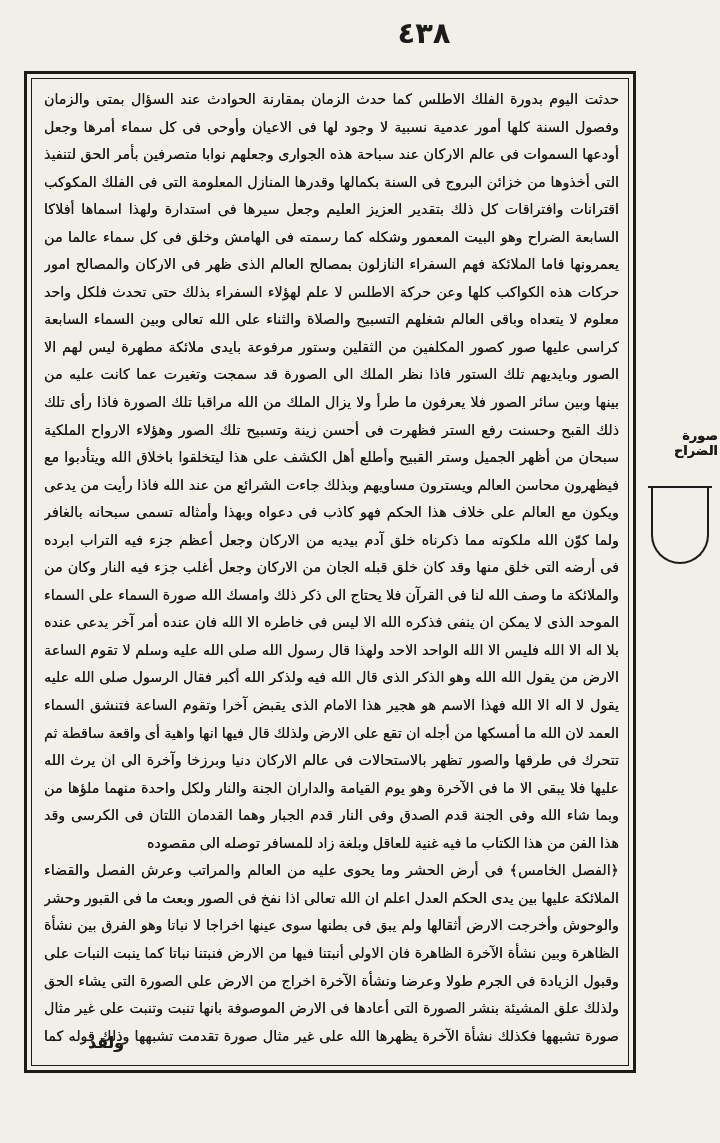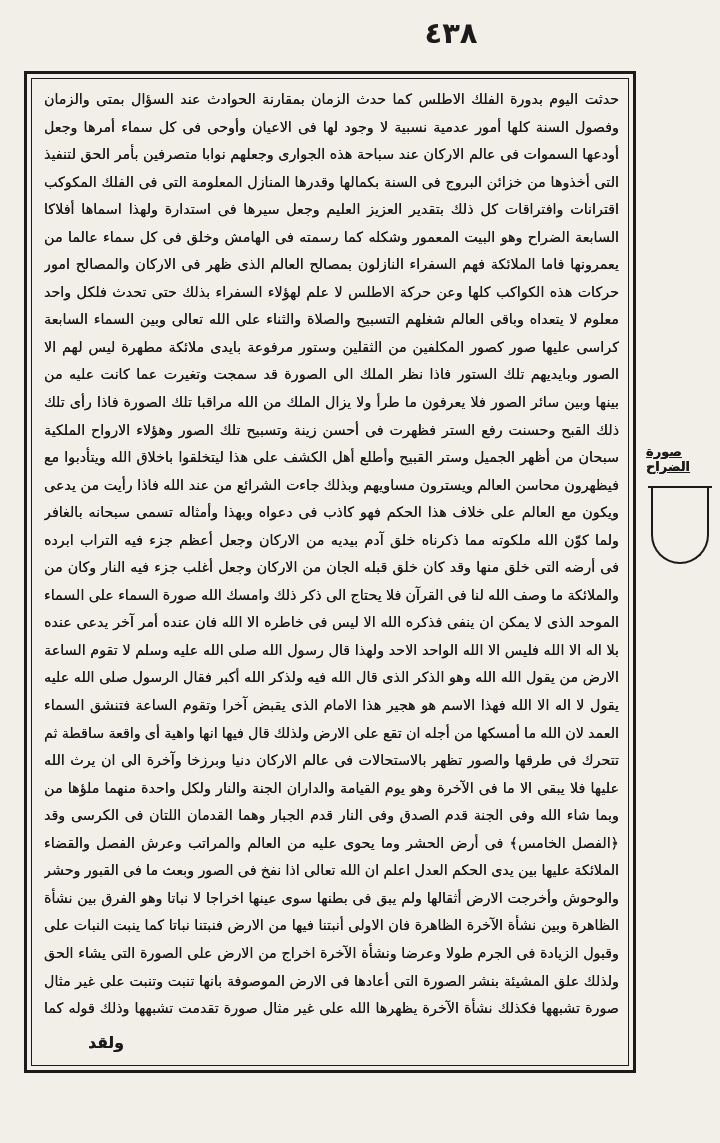--- a/index.html
+++ b/index.html
@@ -8,21 +8,21 @@
   }
   html,body{margin:0;padding:0;}
   body{
     width:720px;height:1143px;position:relative;overflow:hidden;
     background:var(--paper);
     font-family:"DejaVu Sans", sans-serif;
     color:var(--ink);
   }
   
   .page-number{
-    position:absolute;top:16px;left:423px;width:56px;
+    position:absolute;top:16px;left:396px;width:56px;
     font-size:29px;font-weight:bold;text-align:center;
     letter-spacing:2px;
   }
   
   .frame{
     position:absolute;left:24px;top:71px;width:612px;height:1002px;
     border:3px solid var(--ink);box-sizing:border-box;
     background:var(--paper);
   }
   .frame-inner{
@@ -37,25 +37,24 @@
   .line{
     font-size:14.3px;line-height:27.55px;height:27.55px;overflow:hidden;
     text-align:justify;text-align-last:justify;
     color:var(--ink);
     text-shadow:0 0 .45px var(--ink);
     word-spacing:-0.5px;
   }
   .line.short{text-align-last:right;}
   
   .margin-note{
-    position:absolute;left:646px;top:444px;width:72px;
-    direction:rtl;text-align:left;
+    position:absolute;left:646px;top:428px;width:72px;
+    direction:rtl;text-align:right;
     font-size:13px;font-weight:bold;
     text-shadow:0 0 .4px var(--ink);
-    text-decoration:underline;
   }
   .marginal-figure{
     position:absolute;left:651px;top:486px;width:58px;height:78px;
   }
   .marginal-figure .top-bar{
     position:absolute;left:-3px;right:-3px;top:0;height:2px;
     background:var(--ink);
   }
   .marginal-figure .bowl{
     position:absolute;left:0;right:0;top:1px;bottom:0;
@@ -99,20 +98,21 @@
         <div class="line" dir="rtl">فى أرضه التى خلق منها وقد كان خلق قبله الجان من الاركان وجعل أغلب جزء فيه النار وكان من أمر آدم وابليس</div>
         <div class="line" dir="rtl">والملائكة ما وصف الله لنا فى القرآن فلا يحتاج الى ذكر ذلك وامسك الله صورة السماء على السماء لاجل الانسان</div>
         <div class="line" dir="rtl">الموحد الذى لا يمكن ان ينفى فذكره الله الا ليس فى خاطره الا الله فان عنده أمر آخر يدعى عنده ألوهية فينفيه</div>
         <div class="line" dir="rtl">بلا اله الا الله فليس الا الله الواحد الاحد ولهذا قال رسول الله صلى الله عليه وسلم لا تقوم الساعة حتى لا يبقى على وجه</div>
         <div class="line" dir="rtl">الارض من يقول الله الله وهو الذكر الذى قال الله فيه ولذكر الله أكبر فقال الرسول صلى الله عليه وسلم من</div>
         <div class="line" dir="rtl">يقول لا اله الا الله فهذا الاسم هو هجير هذا الامام الذى يقبض آخرا وتقوم الساعة فتنشق السماء فان هذا وأمثاله كان</div>
         <div class="line" dir="rtl">العمد لان الله ما أمسكها من أجله ان تقع على الارض ولذلك قال فيها انها واهية أى واقعة ساقطة ثم ما زالت النواب</div>
         <div class="line" dir="rtl">تتحرك فى طرقها والصور تظهر بالاستحالات فى عالم الاركان دنيا وبرزخا وآخرة الى ان يرث الله الارض ومن</div>
         <div class="line" dir="rtl">عليها فلا يبقى الا ما فى الآخرة وهو يوم القيامة والداران الجنة والنار ولكل واحدة منهما ملؤها من الجن والانس</div>
         <div class="line" dir="rtl">وبما شاء الله وفى الجنة قدم الصدق وفى النار قدم الجبار وهما القدمان اللتان فى الكرسى وقد تقدم من الكلام فى</div>
+        <div class="line short" dir="rtl">هذا الفن من هذا الكتاب ما فيه غنية للعاقل وبلغة زاد للمسافر توصله الى مقصوده</div>
         <div class="line" dir="rtl">﴿الفصل الخامس﴾ فى أرض الحشر وما يحوى عليه من العالم والمراتب وعرش الفصل والقضاء وحملته وصفوف</div>
         <div class="line" dir="rtl">الملائكة عليها بين يدى الحكم العدل اعلم ان الله تعالى اذا نفخ فى الصور وبعث ما فى القبور وحشر الناس</div>
         <div class="line" dir="rtl">والوحوش وأخرجت الارض أثقالها ولم يبق فى بطنها سوى عينها اخراجا لا نباتا وهو الفرق بين نشأة الدنيا</div>
         <div class="line" dir="rtl">الظاهرة وبين نشأة الآخرة الظاهرة فان الاولى أنبتنا فيها من الارض فنبتنا نباتا كما ينبت النبات على التدريج</div>
         <div class="line" dir="rtl">وقبول الزيادة فى الجرم طولا وعرضا ونشأة الآخرة اخراج من الارض على الصورة التى يشاء الحق ان يخرجنا عليها</div>
         <div class="line" dir="rtl">ولذلك علق المشيئة بنشر الصورة التى أعادها فى الارض الموصوفة بانها تنبت وتنبت على غير مثال لانه ليس فى الصور</div>
         <div class="line" dir="rtl">صورة تشبهها فكذلك نشأة الآخرة يظهرها الله على غير مثال صورة تقدمت تشبهها وذلك قوله كما بدأكم تعودون</div>
       </div>
   </div>
 </div>

